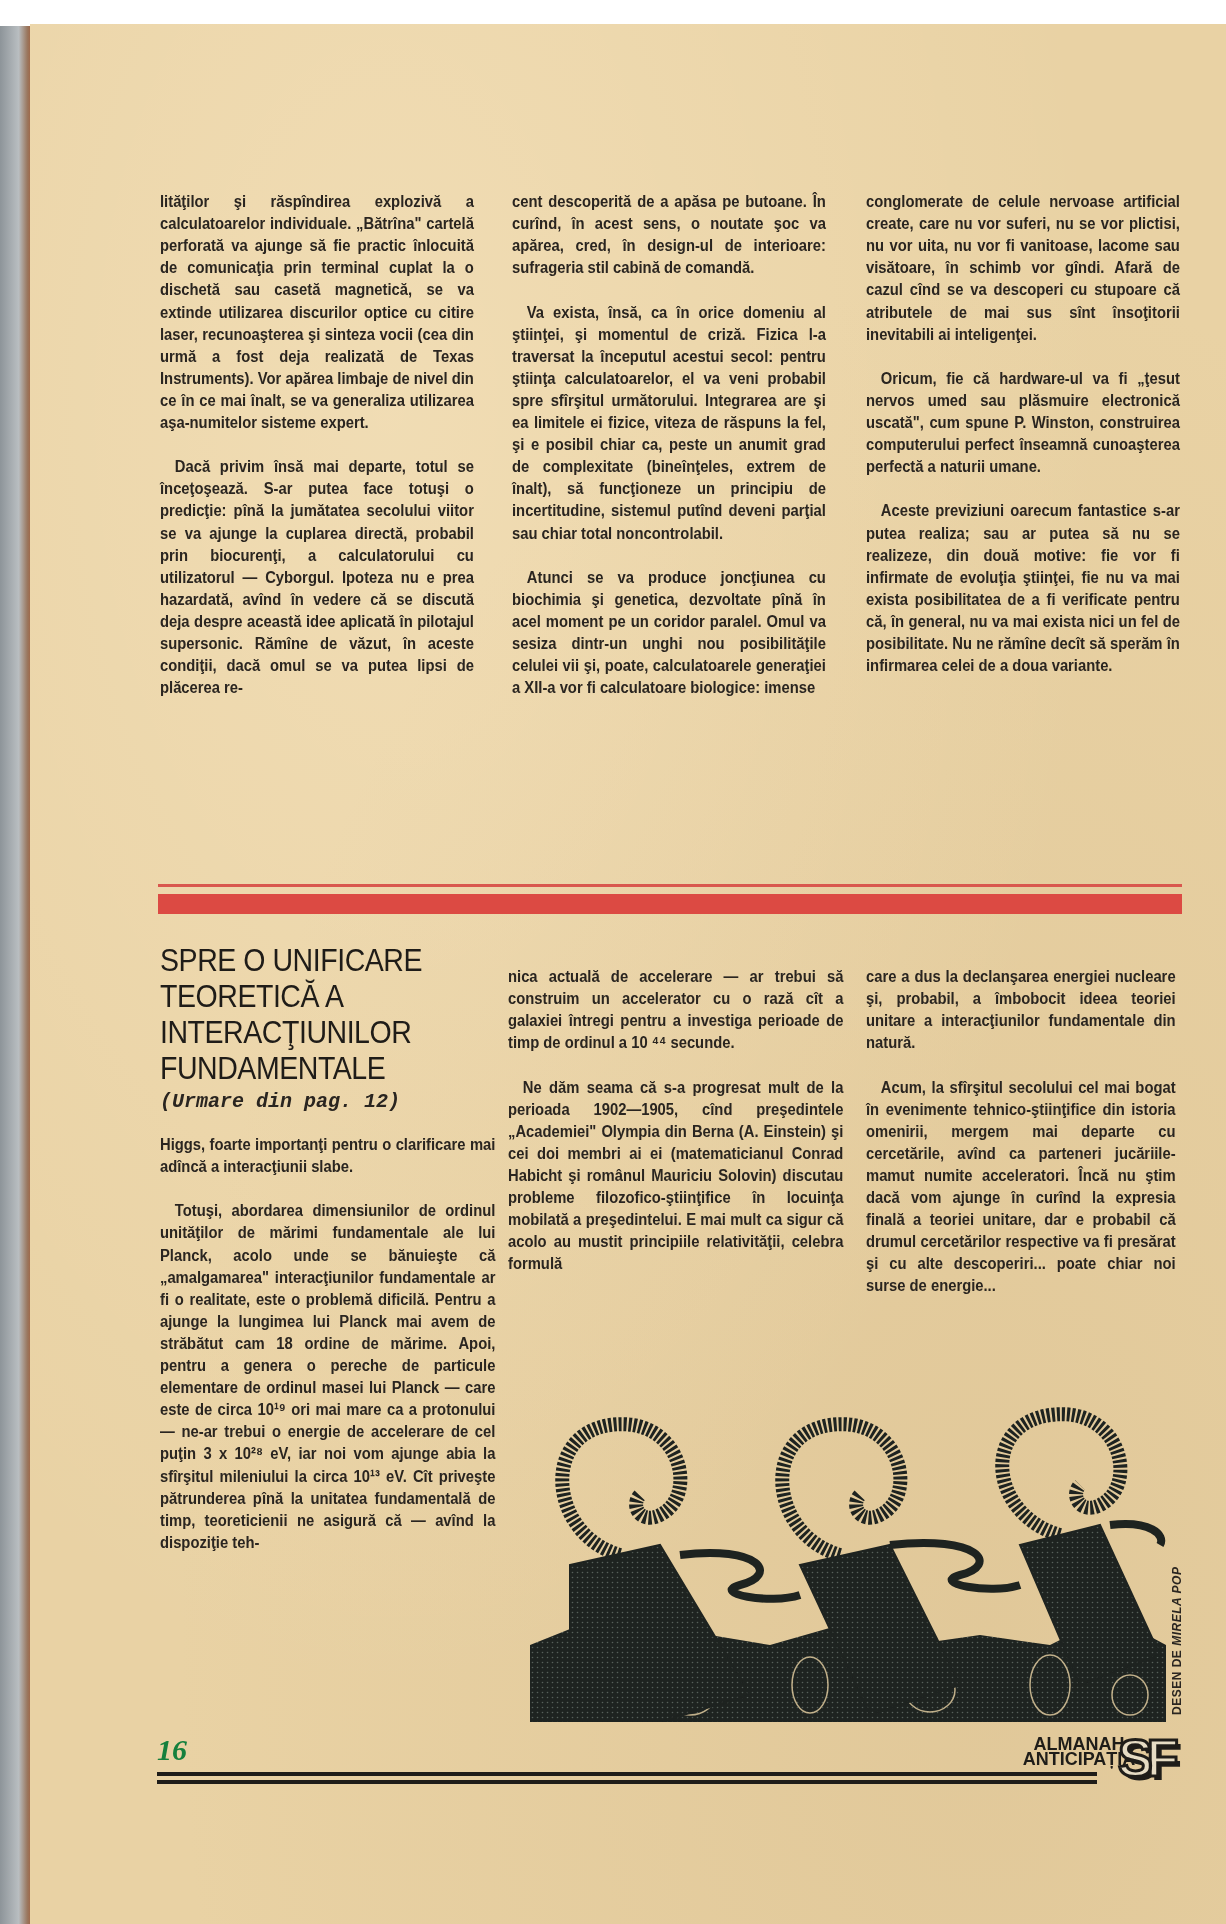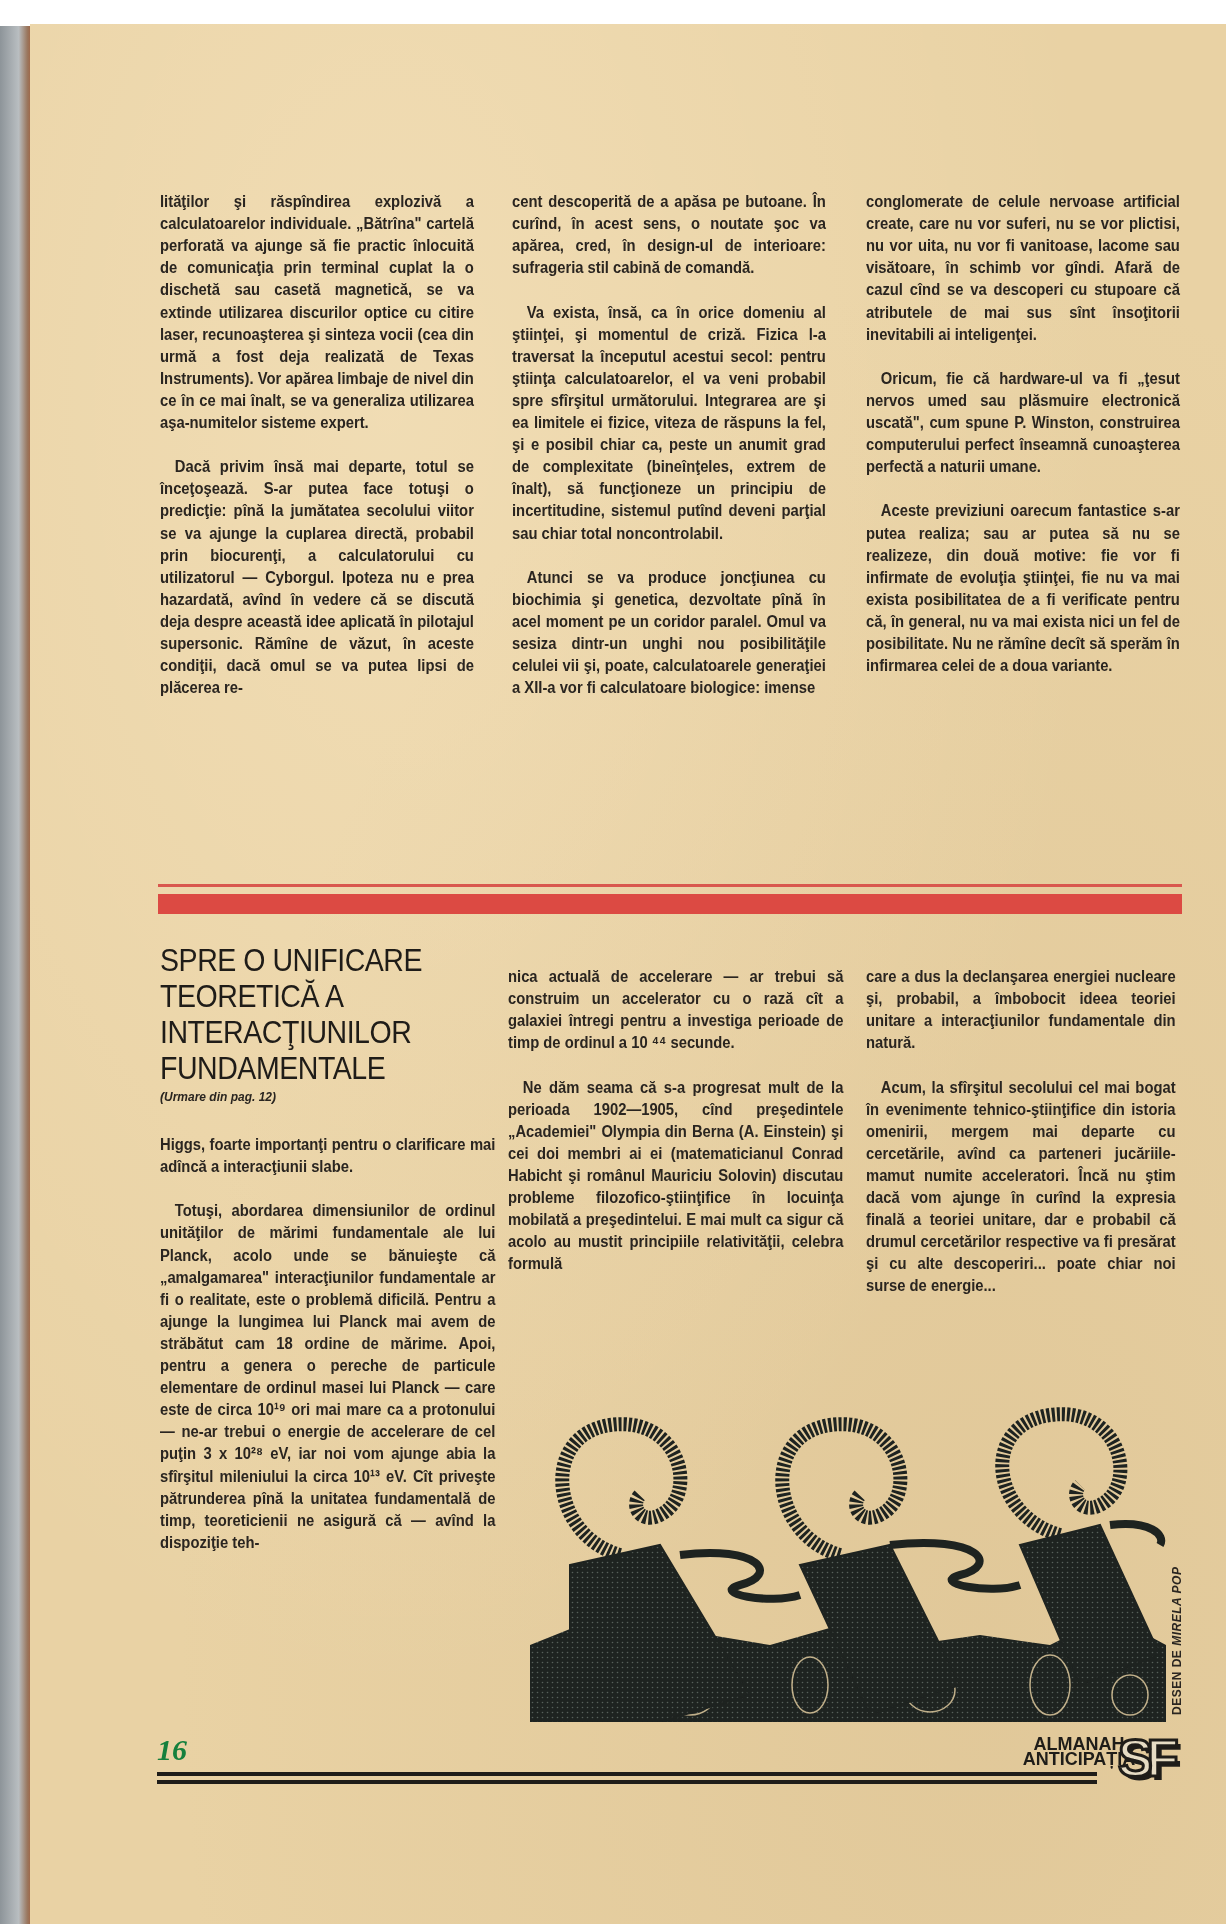--- a/index.html
+++ b/index.html
@@ -31,22 +31,22 @@
   .top-c3 { left:866px; top:168px; width:365px; }
   .rule-thin { position:absolute; left:158px; top:884px; width:1024px; height:3px; background:#d9574e; }
   .rule-thick { position:absolute; left:158px; top:894px; width:1024px; height:20px; background:#dc4a43; }
   .title {
     position:absolute; left:160px; top:943px; width:340px;
     font-family:"Liberation Sans", sans-serif; font-size:31px; line-height:36px;
     color:#1f1c18; letter-spacing:-0.5px; transform:scaleX(0.92); transform-origin:left top;
   }
   .title div { white-space:nowrap; }
   .source {
-    position:absolute; left:160px; top:1090px; font-family:Liberation Sans, sans-serif;
-    font-style:italic; font-weight:bold; font-size:12px; color:#2a2520;
+    position:absolute; left:160px; top:1090px; font-family:Liberation Mono, monospace;
+    font-style:italic; font-weight:bold; font-size:20px; color:#2a2520;
   }
   .bot-c1 { left:160px; top:1111px; width:390px; }
   .bot-c2 { left:508px; top:943px; width:390px; }
   .bot-c3 { left:866px; top:943px; width:360px; }
   .illustration { position:absolute; left:510px; top:1395px; width:656px; height:327px; }
   .credit {
     position:absolute; left:1170px; top:1715px; transform:rotate(-90deg); transform-origin:left top;
     font-size:12px; font-weight:bold; color:#2a2520; white-space:nowrap; letter-spacing:0.5px;
   }
   .credit i { font-style:italic; }

